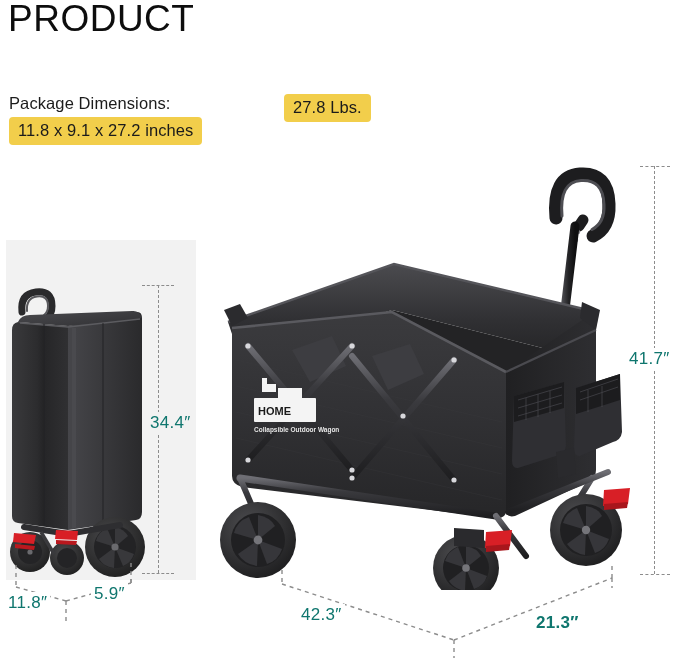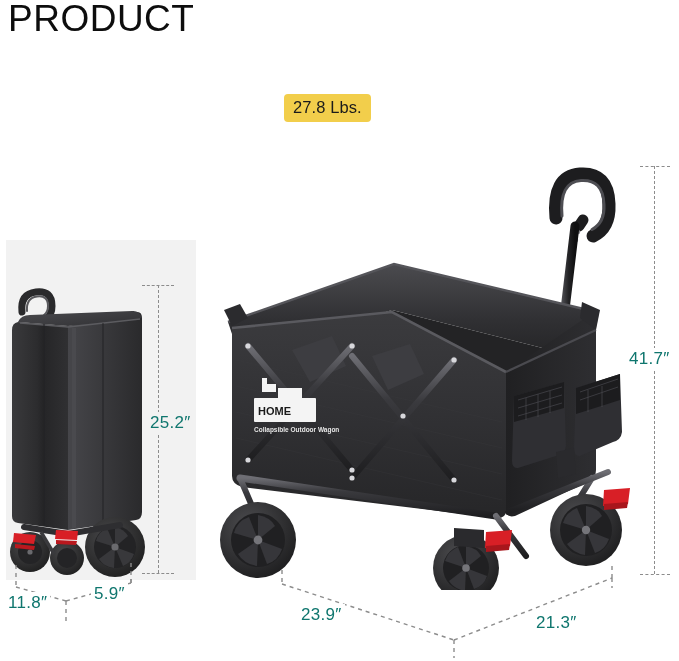--- a/index.html
+++ b/index.html
@@ -56,20 +56,24 @@
 </style>
 </head>
 <body>
 
 <div id="stage">
 
   <div class="title">
     <div class="title-line">PRODUCT</div>
   </div>
 
+  <div class="spec-group" id="grp-dims">
+    <div class="spec-label">Package Dimensions:</div>
+    <div class="spec-value">11.8 x 9.1 x 27.2 inches</div>
+  </div>
 
   <div class="spec-group" id="grp-weight">
     <div class="spec-value">27.8 Lbs.</div>
   </div>
 
   <div id="left-panel"></div>
 
   <svg class="art" style="left:8px; top:282px;" width="165" height="300" viewBox="0 0 165 300">
     <defs>
       <linearGradient id="fbodyL" x1="0" y1="0" x2="1" y2="0">
@@ -137,21 +141,21 @@
         <path d="M7,262 l20,2 l-1,4 l-19,-2 Z" fill="#b9181e"></path>
         <path d="M48,248 l22,1 l-1,9 l-22,-1 Z" fill="#d81f26"></path>
         <path d="M48,258 l21,1 l-1,4 l-20,-1 Z" fill="#b9181e"></path>
       </g>
     </g>
   </svg>
 
   <div class="dline-v" style="left:158px; top:285px; height:288px;"></div>
   <div class="cap-h" style="left:142px; top:285px; width:32px;"></div>
   <div class="cap-h" style="left:142px; top:573px; width:32px;"></div>
-  <div class="dim-text on-gray" style="left:147px; top:412px;">25.2″</div>
+  <div class="dim-text on-gray" style="left:147px; top:412px;">34.4″</div>
 
   <svg class="dsvg" style="left:0px; top:555px;" width="200" height="70" viewBox="0 0 200 70">
     <g stroke="#8c8c8c" stroke-width="1.4" stroke-dasharray="4,4" fill="none">
       <path d="M16,10 L16,32"></path>
       <path d="M16,32 L66,46"></path>
       <path d="M66,46 L66,68"></path>
       <path d="M66,46 L131,28"></path>
       <path d="M131,28 L131,6"></path>
       <path d="M131,28 L131,20"></path>
     </g>
@@ -347,16 +351,16 @@
   <svg class="dsvg" style="left:262px; top:562px;" width="417" height="99" viewBox="0 0 417 99">
     <g stroke="#8c8c8c" stroke-width="1.4" stroke-dasharray="4,4" fill="none">
       <path d="M20,8 L20,22"></path>
       <path d="M20,22 L192,78"></path>
       <path d="M192,78 L192,96"></path>
       <path d="M192,78 L350,16"></path>
       <path d="M350,16 L350,0"></path>
       <path d="M350,16 L350,26"></path>
     </g>
   </svg>
-  <div class="dim-text" style="left:298px; top:604px;">23.9″</div>
-  <div class="dim-text" style="left:533px; top:612px;">21.3″</div>
+  <div class="dim-text" style="left:298px; top:604px;">42.3″</div>
+  <div class="dim-text" style="left:533px; top:612px;font-weight:bold;">21.3″</div>
 
 </div>
 
 </body></html>

